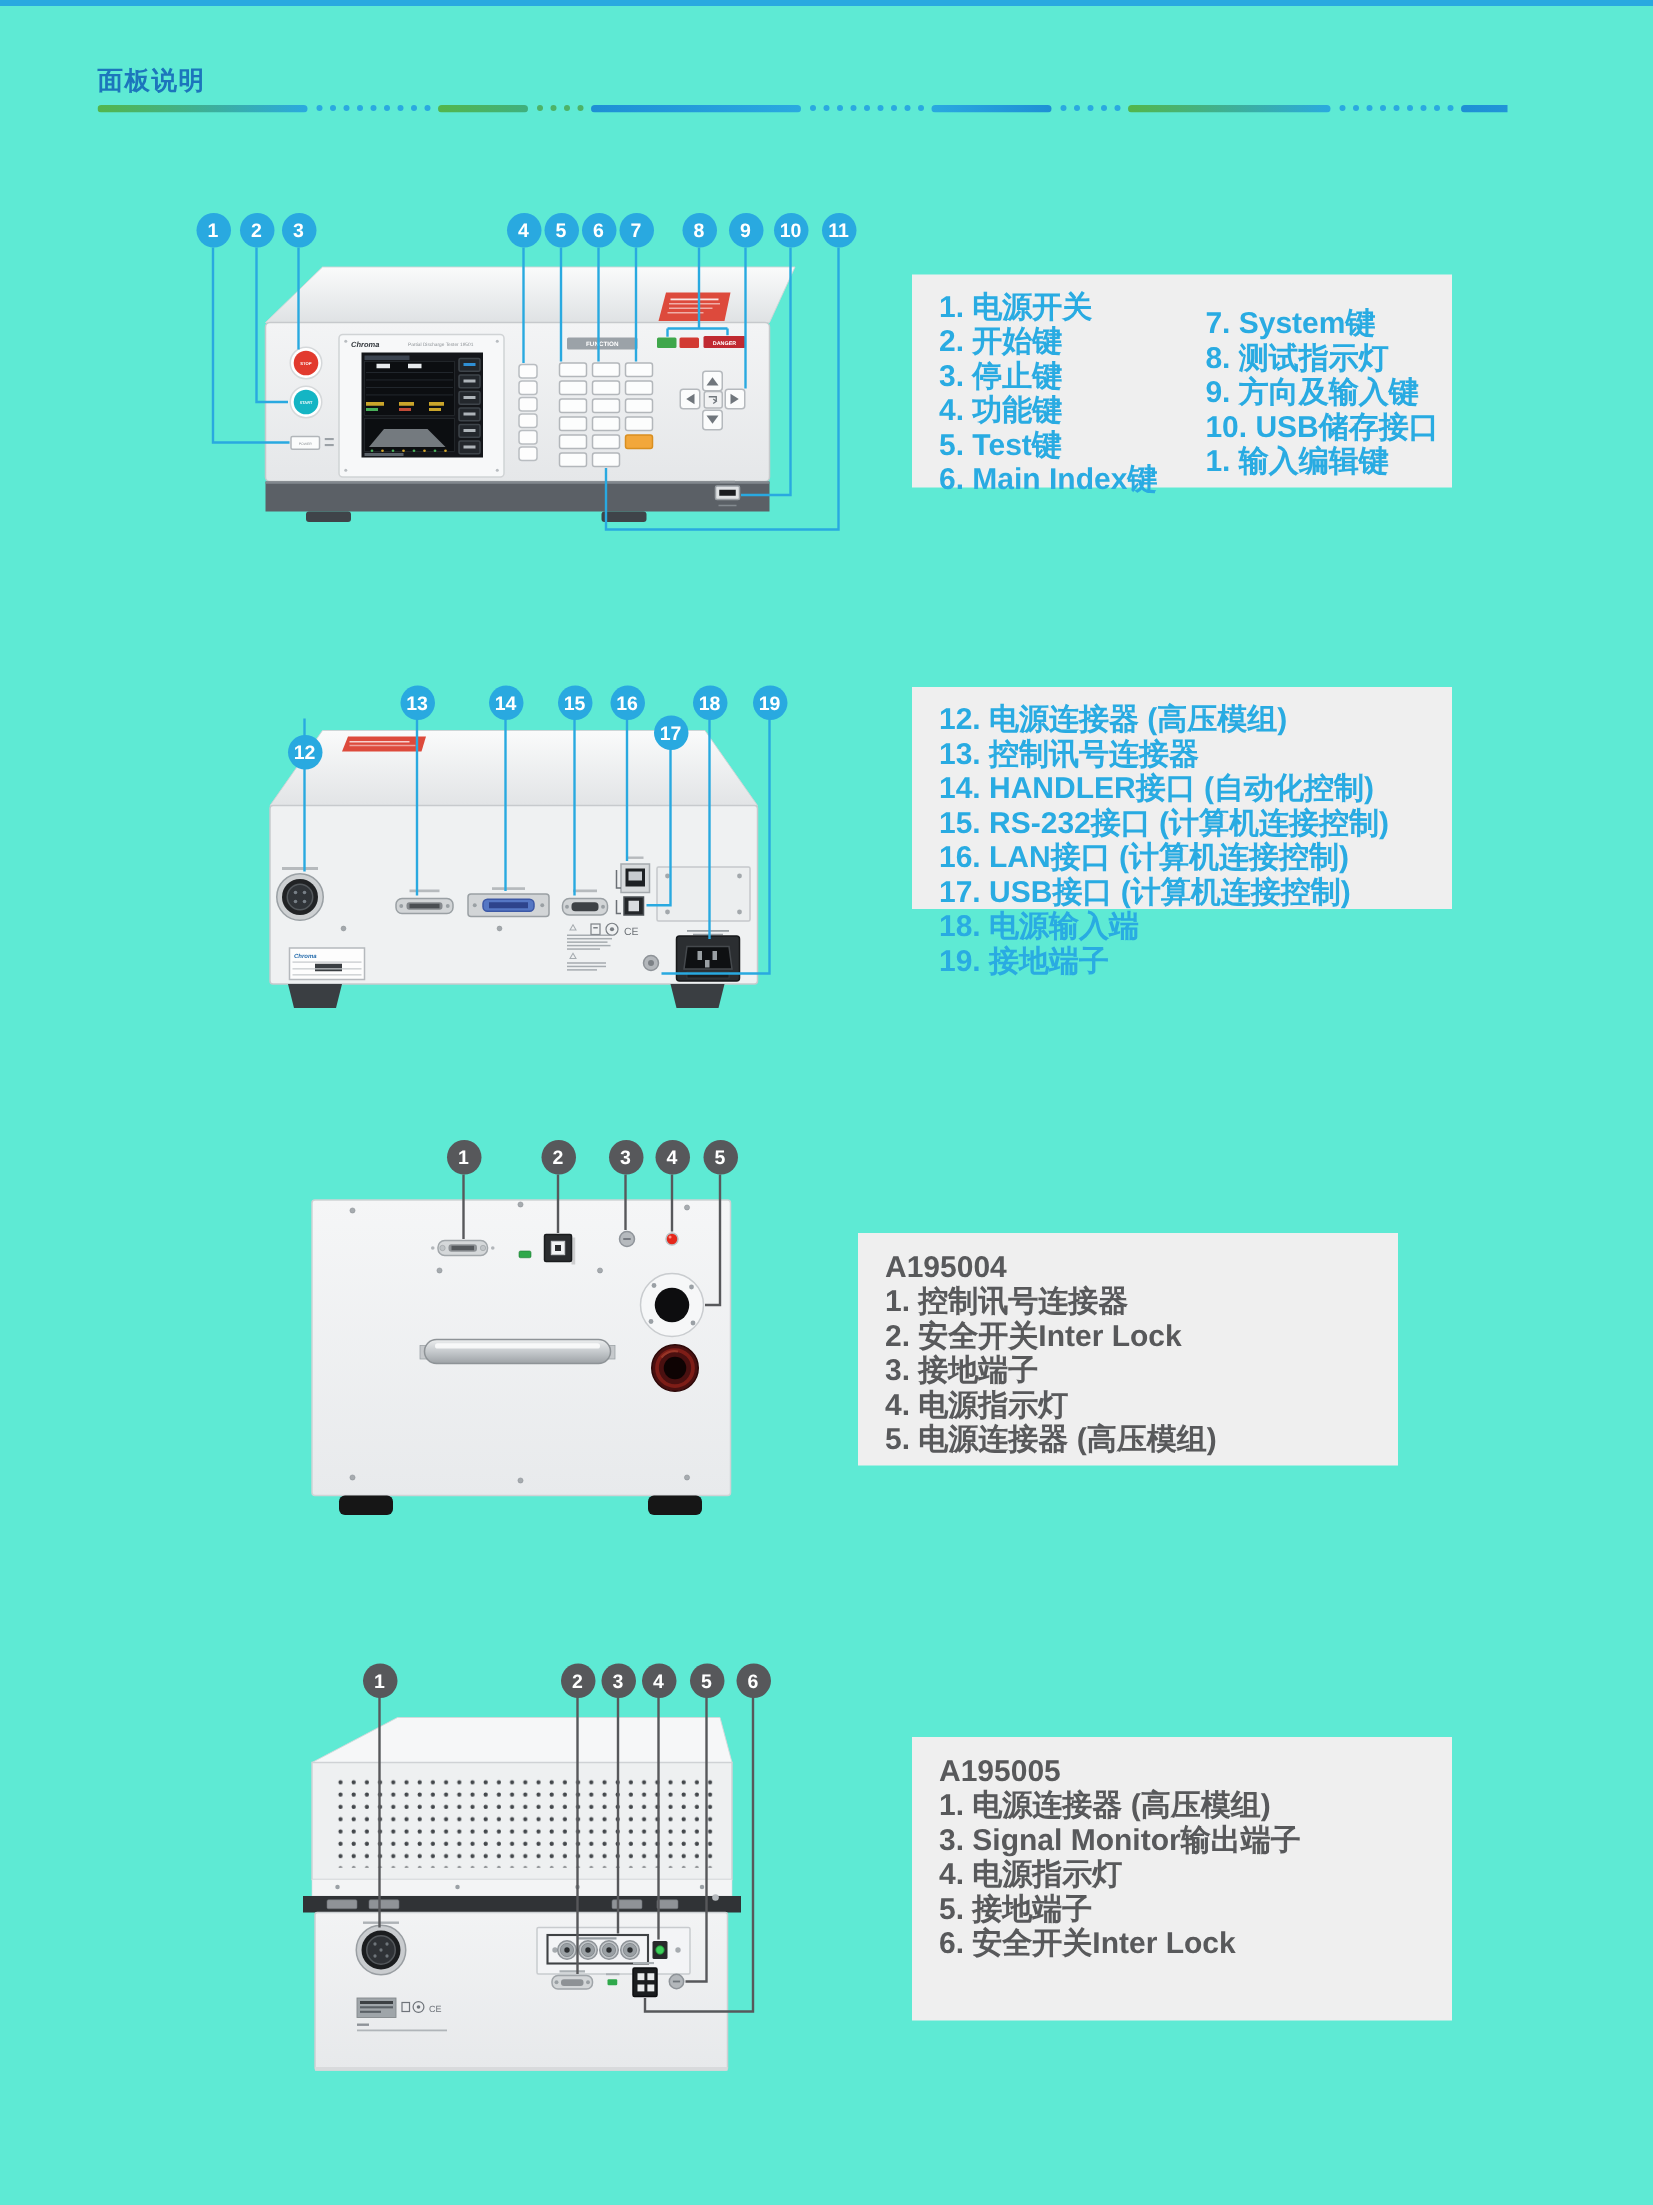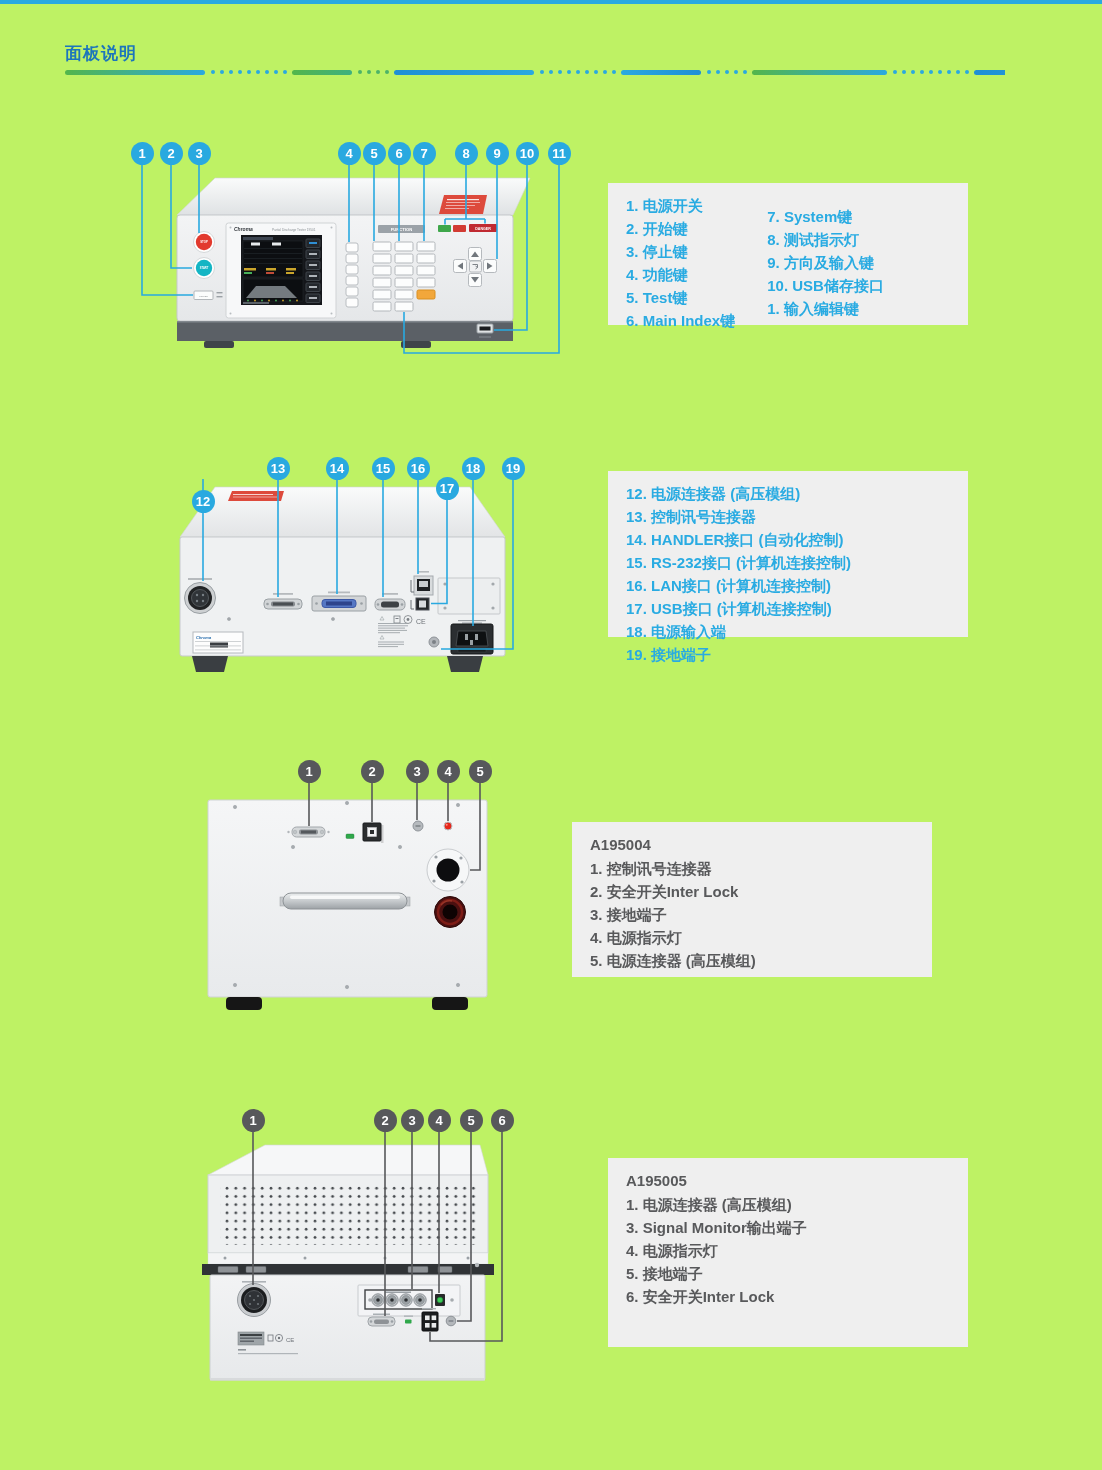--- a/index.html
+++ b/index.html
@@ -1,33 +1,33 @@
 <!DOCTYPE html>
 <html><head>
 <meta charset="utf-8">
 <style>
   html,body{margin:0;padding:0;background:#fff;}
-  .page{position:relative;width:1102px;height:1470px;background:#bef264;overflow:hidden;
+  .page{position:relative;width:1102px;height:1470px;background:#5eead4;overflow:hidden;
         font-family:"Liberation Sans","DejaVu Sans",sans-serif;}
   .top-rule{position:absolute;left:0;top:0;width:100%;height:4px;background:#29a9e0;}
   .page-title{position:absolute;left:65px;top:42px;margin:0;font-size:17px;font-weight:bold;
         color:#1c75bc;letter-spacing:1px;}
   .deco-line{position:absolute;left:65px;top:69px;width:940px;height:6px;display:flex;
         align-items:center;overflow:hidden;}
   .deco-bar{height:5px;border-radius:3px;flex:none;margin-right:6px;}
   .deco-dot{width:4px;height:4px;border-radius:50%;flex:none;margin-right:5px;}
   .figure{position:absolute;}
   .figure svg{position:absolute;left:0;top:0;}
   .callout{position:absolute;width:23px;height:23px;border-radius:50%;color:#fff;
         font-size:13px;font-weight:bold;display:flex;align-items:center;justify-content:center;
         line-height:1;}
   .callout.blue{background:#29a9e0;}
   .callout.dark{background:#57585b;}
   .legend{position:absolute;background:#efefef;box-sizing:border-box;padding:11px 14px 8px 18px;
-        font-size:15px;font-weight:600;line-height:23px;}
+        font-size:20px;font-weight:600;line-height:23px;}
   .legend.blue{color:#29abe2;}
   .legend.dark{color:#58595b;}
   .legend .cols{display:flex;}
   .legend .col2{margin-left:32px;padding-top:11px;}
   .legend-title{line-height:24px;}
   .legend-item{white-space:nowrap;}
   svg text{font-family:"Liberation Sans","DejaVu Sans",sans-serif;}
 </style>
 </head>
 <body>
@@ -630,21 +630,21 @@
         </div>
         <div class="col2">
           <div class="legend-item">7. System键</div>
           <div class="legend-item">8. 测试指示灯</div>
           <div class="legend-item">9. 方向及输入键</div>
           <div class="legend-item">10. USB储存接口</div>
           <div class="legend-item">1. 输入编辑键</div>
         </div>
       </div>
     </aside>
-  <aside class="legend blue" style="left:608px;top:471px;width:360px;height:166px;">
+  <aside class="legend blue" style="left:608px;top:458px;width:360px;height:148px;">
       <div class="legend-item">12. 电源连接器 (高压模组)</div>
       <div class="legend-item">13. 控制讯号连接器</div>
       <div class="legend-item">14. HANDLER接口 (自动化控制)</div>
       <div class="legend-item">15. RS-232接口 (计算机连接控制)</div>
       <div class="legend-item">16. LAN接口 (计算机连接控制)</div>
       <div class="legend-item">17. USB接口 (计算机连接控制)</div>
       <div class="legend-item">18. 电源输入端</div>
       <div class="legend-item">19. 接地端子</div>
     </aside>
   <aside class="legend dark" style="left:572px;top:822px;width:360px;height:155px;">

